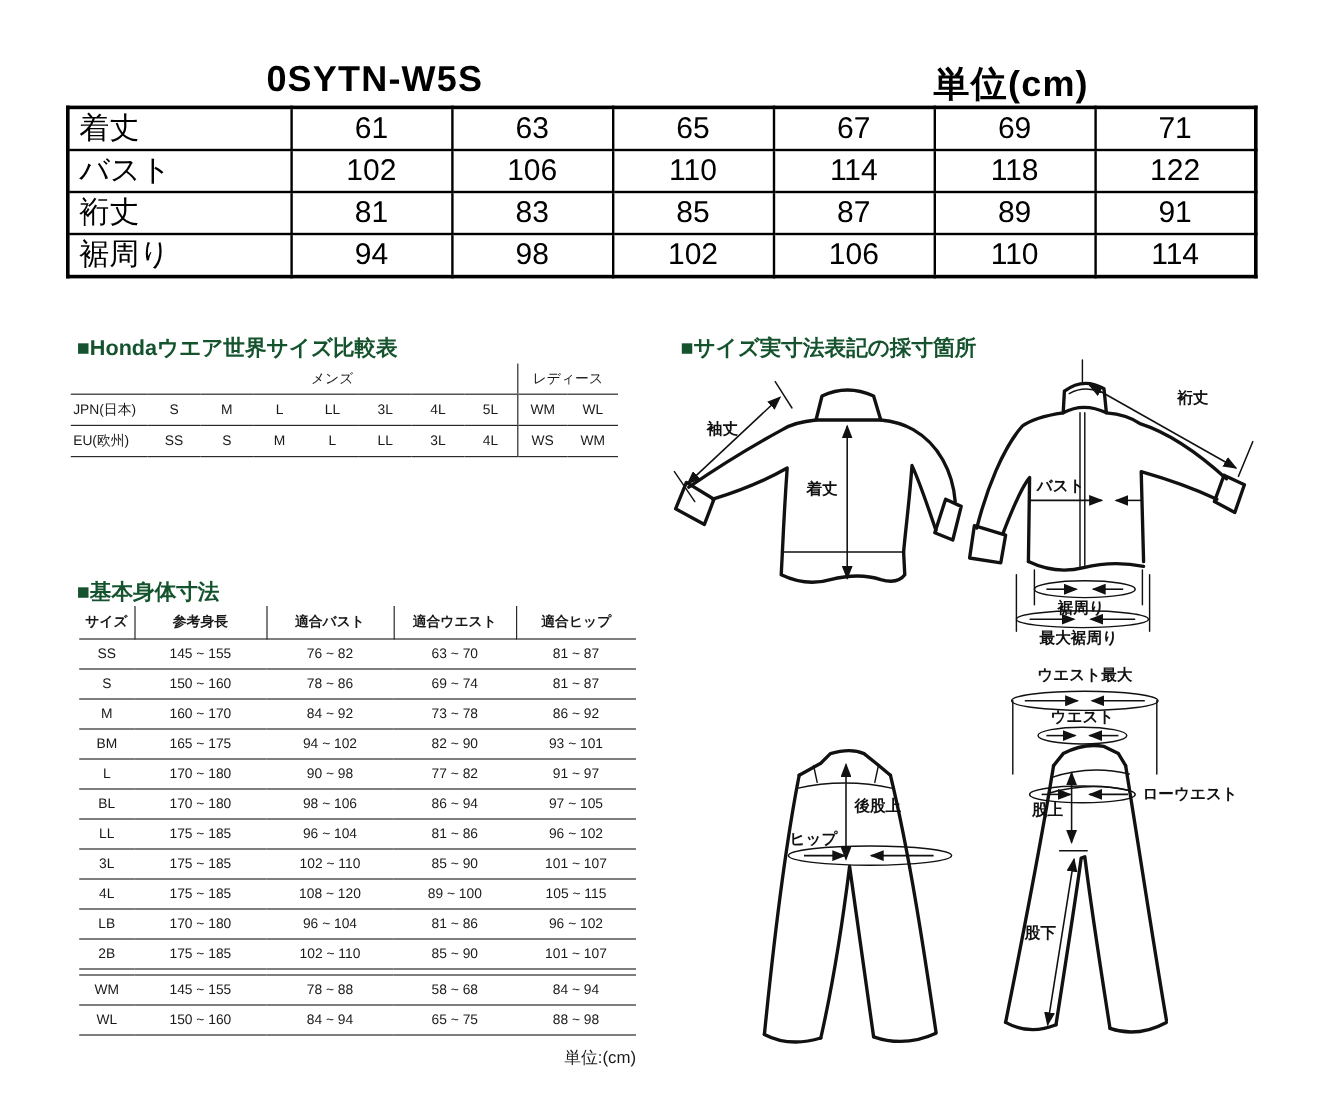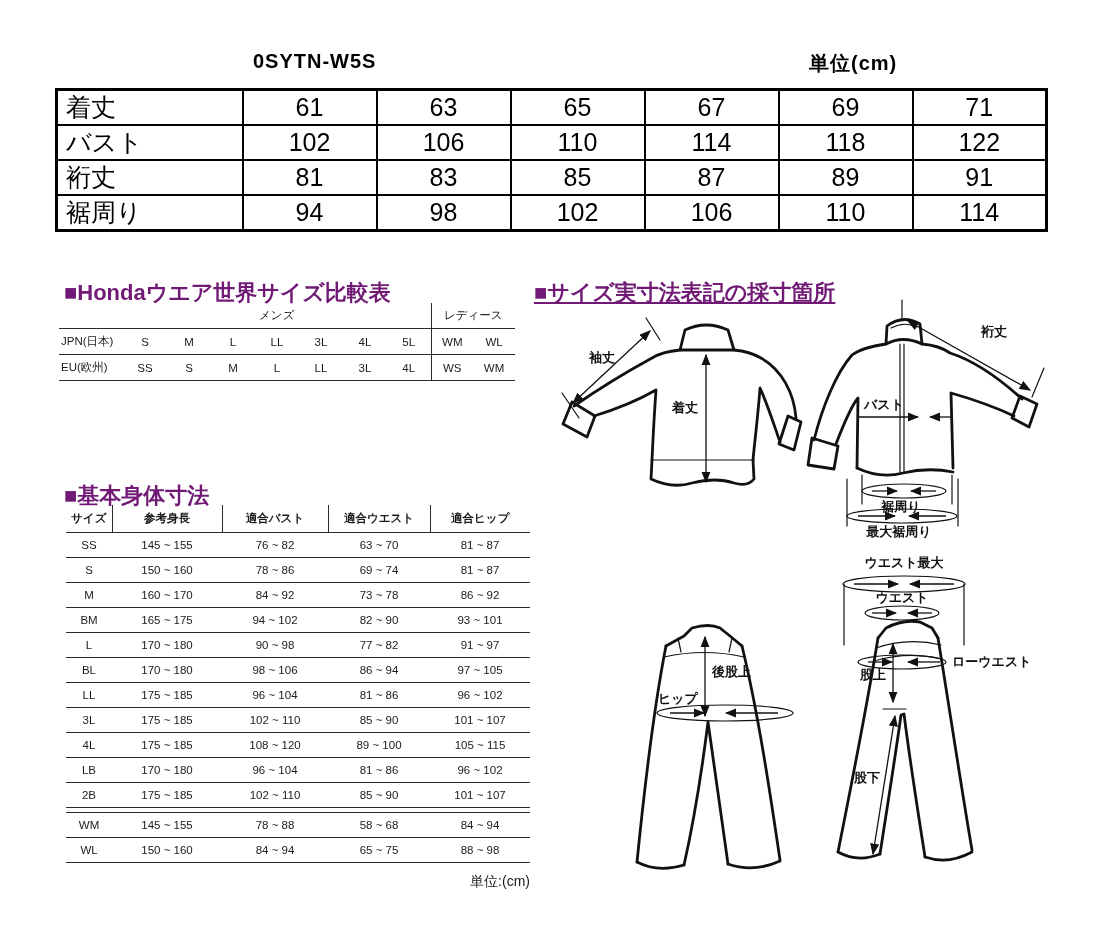--- a/index.html
+++ b/index.html
@@ -1,37 +1,37 @@
 <!DOCTYPE html>
 <html><head>
 <meta charset="utf-8">
 <style>
   html,body{margin:0;padding:0;}
   body{width:1100px;height:932px;position:relative;background:#ffffff;
        font-family:"Liberation Sans","DejaVu Sans",sans-serif;color:#000;overflow:hidden;}
   .abs{position:absolute;}
 
   
-  .top-title{font-size:20px;font-weight:600;letter-spacing:1px;margin-left:31px;}
+  .top-title{font-size:30px;font-weight:600;letter-spacing:1px;}
   #product-code{left:222px;top:50px;}
   #unit-top{left:778px;top:50px;}
 
   
   #main-table{left:55px;top:88px;width:990px;border-collapse:collapse;table-layout:fixed;
               border:3px solid #000;text-align:center;}
   #main-table th,#main-table td{border:2px solid #000;height:33px;padding:0;
               font-size:25px;font-weight:500;line-height:33px;overflow:hidden;}
   #main-table th{background:#c9c9c9;}
   #main-table .lbl{text-align:left;padding-left:8px;}
 
   
-  .sec-title{font-size:22px;font-weight:bold;color:#701a75;}
+  .sec-title{font-size:18px;font-weight:bold;color:#14532d;}
   #world-title{left:64px;top:278px;}
   #body-title{left:64px;top:481px;}
-  #measure-title{left:534px;top:278px;text-decoration:underline;}
+  #measure-title{left:567px;top:278px;}
 
   
   #world-table{left:59px;top:303px;border-collapse:collapse;table-layout:fixed;
                font-size:11.5px;color:#1a1a1a;text-align:center;}
   #world-table td{height:25px;padding:0;border-bottom:1px solid #2a2a2a;overflow:hidden;}
   #world-table .rowlbl{text-align:left;padding-left:2px;}
   #world-table .ldiv{border-left:1.5px solid #2a2a2a;}
 
   
   #body-table{left:66px;top:505px;border-collapse:collapse;table-layout:fixed;

